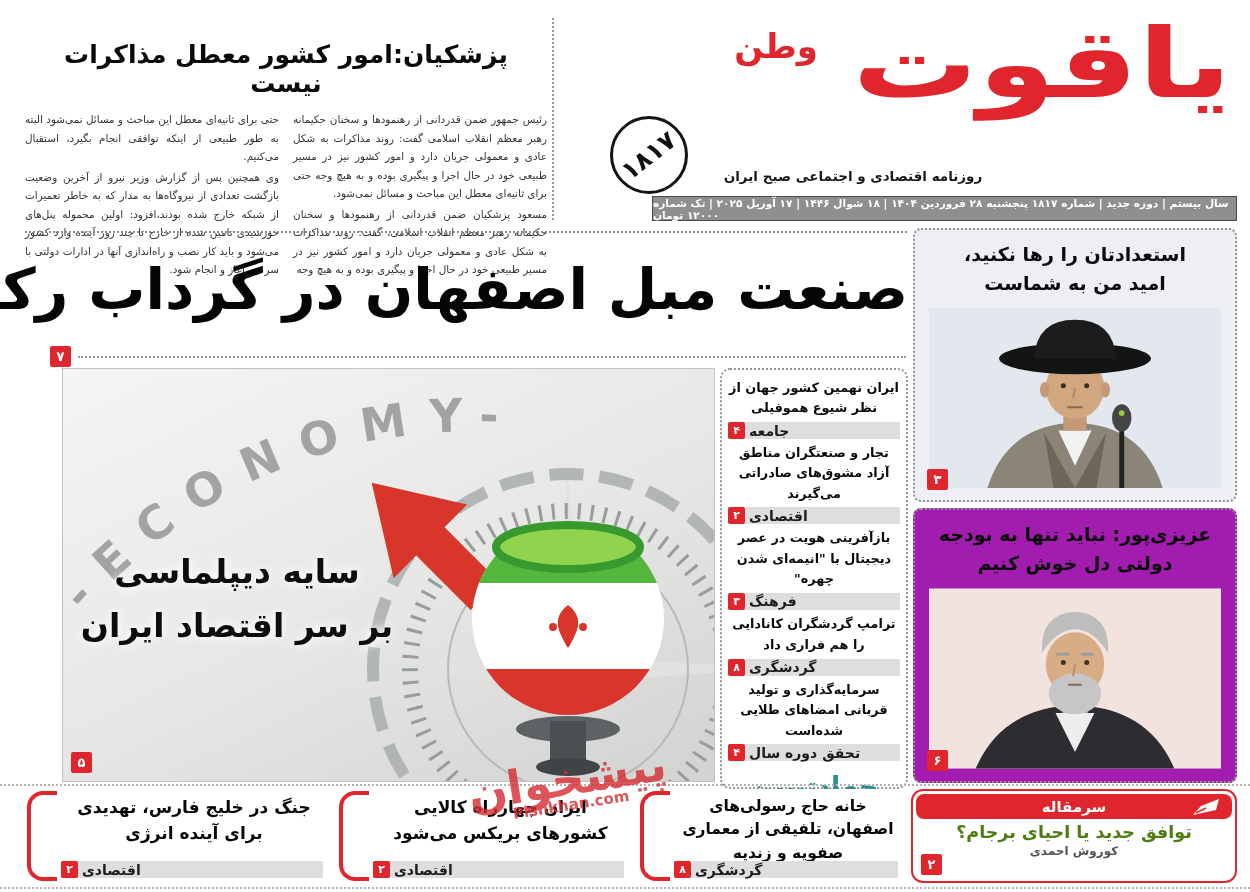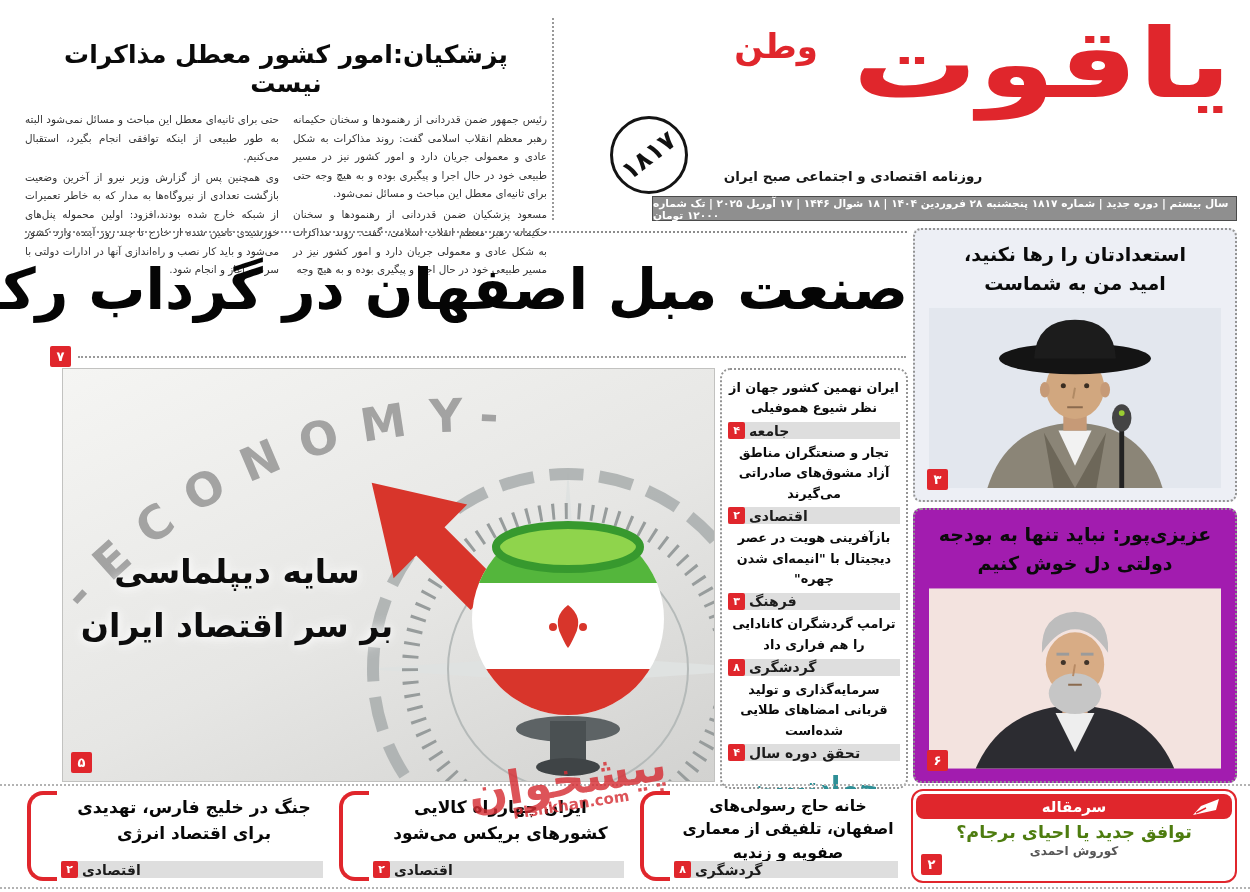--- a/index.html
+++ b/index.html
@@ -271,21 +271,21 @@
       </svg>
     </div>
     <div class="photo-badge badge">۶</div>
   </div>
 
   <div id="bottom-rule" class="abs"></div>
   <div id="bottom-rule2" class="abs"></div>
 
   <div class="bbox" style="left:25px; width:306px;">
     <div class="bracket"></div>
-    <div class="bh">جنگ در خلیج فارس، تهدیدی برای اقتصاد انرژی</div>
+    <div class="bh">جنگ در خلیج فارس، تهدیدی برای آینده انرژی</div>
     <div class="cat-strip">
       <span class="badge">۲</span>
       <span class="cat">اقتصادی</span>
     </div>
   </div>
 
   <div class="bbox" style="left:337px; width:295px;">
     <div class="bracket"></div>
     <div class="bh">ایران چهارراه کالایی کشورهای بریکس می‌شود</div>
     <div class="cat-strip">

